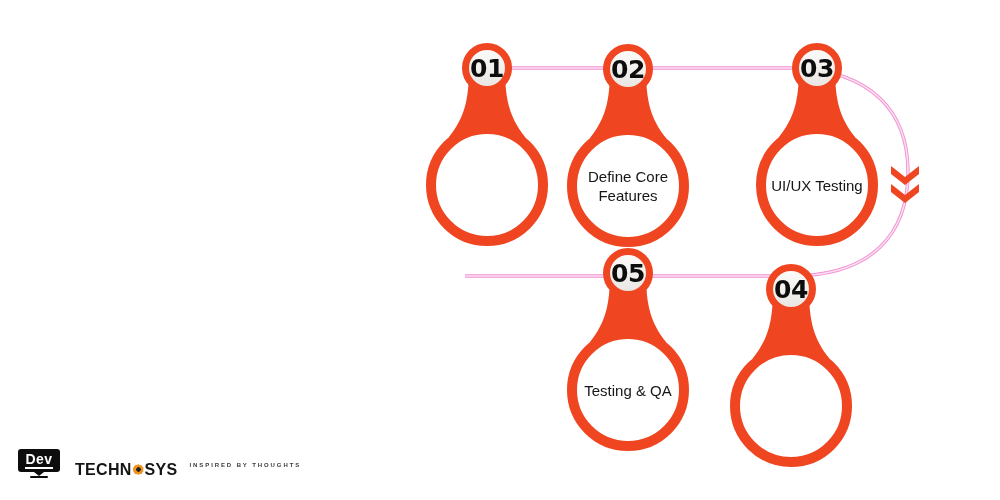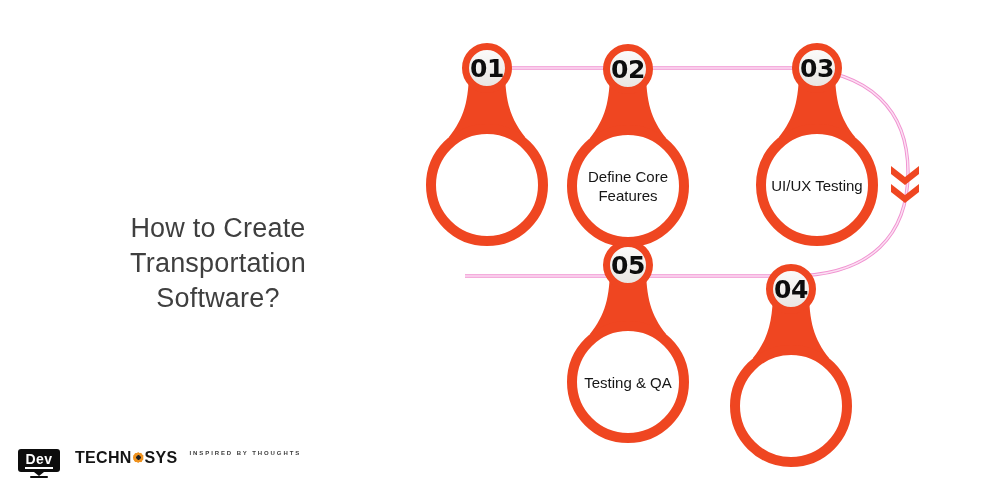--- a/index.html
+++ b/index.html
@@ -27,21 +27,21 @@
     font-family:"DejaVu Sans",sans-serif;font-weight:700;font-size:25px;
     fill:#0d0d0d;text-anchor:middle;letter-spacing:-.5px;
   }
   .steplabel{
     position:absolute;left:10px;top:96px;width:110px;height:92px;
     display:flex;align-items:center;justify-content:center;
     text-align:center;font-size:15px;line-height:19px;font-weight:500;
     color:#161616;white-space:pre-line;
   }
   
-  .logo{position:absolute;left:18px;top:449px;display:flex;align-items:flex-start;z-index:2;}
+  .logo{position:absolute;left:18px;top:449px;display:flex;align-items:flex-end;z-index:2;}
   .monitor{display:flex;flex-direction:column;align-items:center;}
   .monitor-screen{
     width:42px;height:23px;background:#0d0d0d;border-radius:3px;
     display:flex;align-items:center;justify-content:center;
   }
   .monitor-screen span{
     color:#ffffff;font-weight:700;font-size:14px;letter-spacing:.5px;
     border-bottom:2px solid #ffffff;padding-bottom:1px;line-height:13px;
   }
   .monitor-neck{width:0;height:0;border-left:5px solid transparent;
@@ -59,23 +59,20 @@
   }
   .tagline{
     font-size:6px;font-weight:700;color:#3a3a3a;letter-spacing:1.9px;margin-top:1px;
   }
 </style>
 </head>
 <body>
 
 <div class="canvas">
 
-  <div class="title">How to Create
-Transportation
-Software?</div>
 
   <svg class="connector" width="1000" height="500" viewBox="0 0 1000 500">
     <defs>
       <linearGradient id="numGrad" x1="0" y1="0" x2="0" y2="1">
         <stop offset="0" stop-color="#FDFDFC"></stop>
         <stop offset="1" stop-color="#E7E4E0"></stop>
       </linearGradient>
     </defs>
     <path class="flow-outer" d="M 465 68 H 791 C 872 70 908 112 908 172 C 908 234 872 276 791 276 H 465"></path>
     <path class="flow-core" d="M 465 68 H 791 C 872 70 908 112 908 172 C 908 234 872 276 791 276 H 465"></path>
@@ -109,21 +106,21 @@
     <svg width="130" height="204" viewBox="0 0 130 204">
       <path class="neck" d="M 47 25 C 47 58 42 75 27 94 L 40 112 L 90 112 L 103 94 C 88 75 83 58 83 25 Z"></path>
       <circle class="bigring" cx="65" cy="142" r="56"></circle>
       <circle class="smallring" cx="65" cy="25" r="21.5"></circle>
       <text class="numtext" x="65" y="34">03</text>
     </svg>
     <div class="steplabel">UI/UX Testing</div>
   </div>
 
 
-  <div class="step" style="left:563px;top:240px">
+  <div class="step" style="left:563px;top:248px">
     <svg width="130" height="204" viewBox="0 0 130 204">
       <path class="neck" d="M 47 25 C 47 58 42 75 27 94 L 40 112 L 90 112 L 103 94 C 88 75 83 58 83 25 Z"></path>
       <circle class="bigring" cx="65" cy="142" r="56"></circle>
       <circle class="smallring" cx="65" cy="25" r="21.5"></circle>
       <text class="numtext" x="65" y="34">05</text>
     </svg>
     <div class="steplabel">Testing &amp; QA</div>
   </div>
 
   <div class="step" style="left:726px;top:264px">

